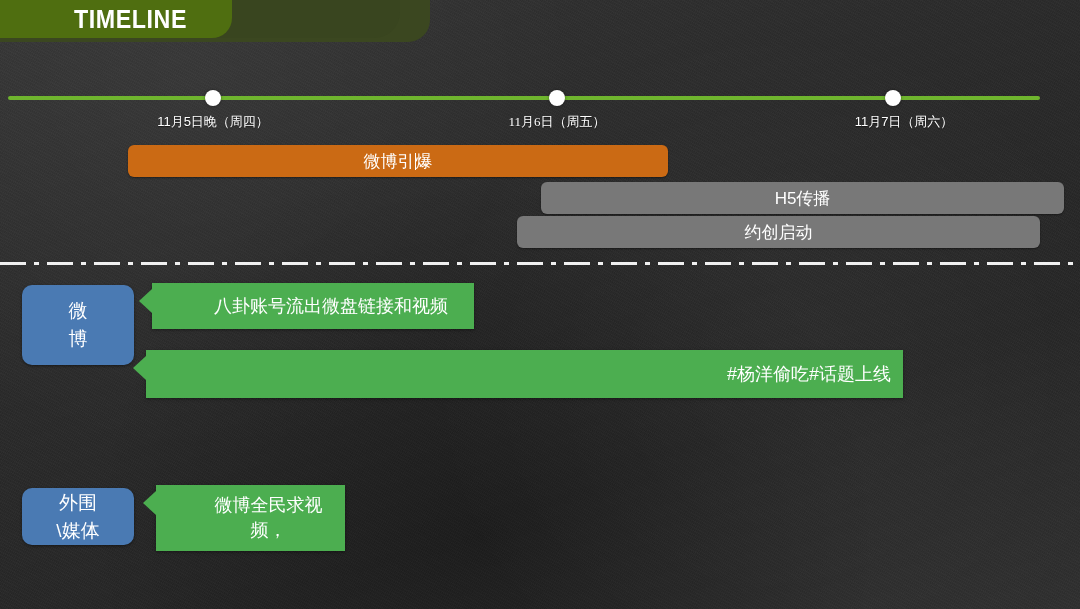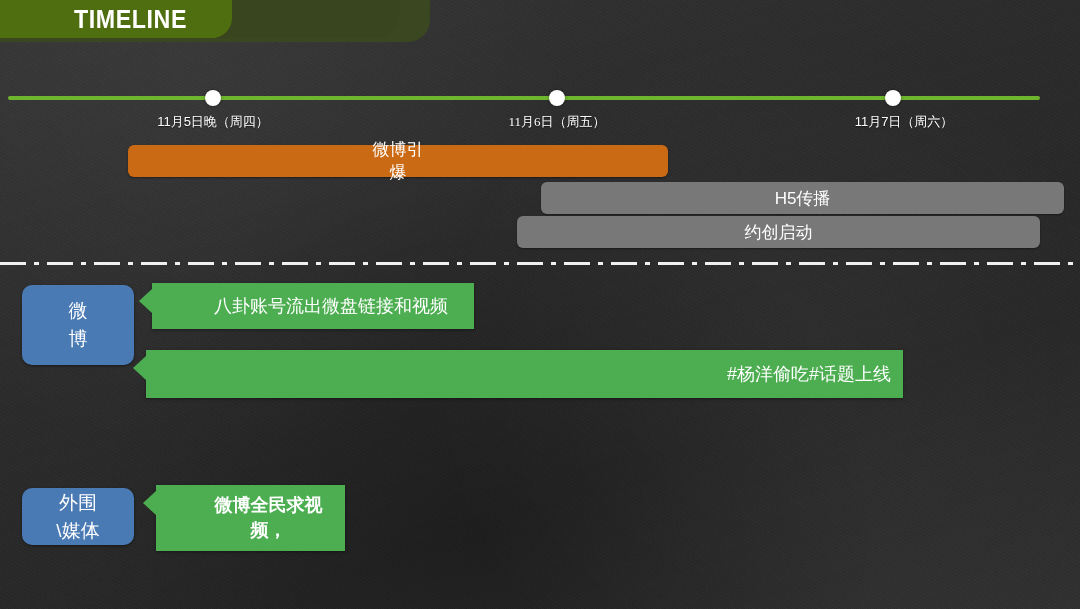--- a/index.html
+++ b/index.html
@@ -96,21 +96,20 @@
   
   .phase-bar {
     position: absolute;
     border-radius: 6px;
     color: #ffffff;
     font-size: 17px;
     display: flex;
     align-items: center;
     justify-content: center;
     box-shadow: 0 1px 2px rgba(0,0,0,0.4);
-    flex-direction: column;
   }
   .phase-bar.orange { background: #cb6a14; }
   .phase-bar.gray   { background: #787878; }
   .caret {
     display: inline-block;
     width: 1px;
     height: 17px;
     background: #ffffff;
     vertical-align: middle;
     margin: 0 0px;
@@ -218,21 +217,21 @@
       <div class="callout" style="left: 146px; top: 350px; width: 757px; height: 48px; background: rgb(76, 174, 80); justify-content: flex-end;">
         <span class="notch" style="border-right-color: rgb(76, 174, 80);"></span>
         <div class="callout-text">
           <div>#杨洋偷吃#话题上线</div>
         </div>
       </div>
       <div class="badge" style="left: 22px; top: 488px; width: 112px; height: 57px; background: rgb(74, 122, 179);">
         <div>外围</div>
         <div>\媒体</div>
       </div>
-      <div class="callout" style="left: 156px; top: 485px; width: 189px; height: 66px; background: rgb(76, 174, 80); font-weight: bold;">
+      <div class="callout" style="left: 156px; top: 485px; width: 189px; height: 66px; background: rgb(76, 174, 80);">
         <span class="notch" style="border-right-color: rgb(76, 174, 80);"></span>
         <div class="callout-text">
           <div>微博全民求视频，</div>
         </div>
       </div>
     </div>
 
 </div>
 
 </body></html>

